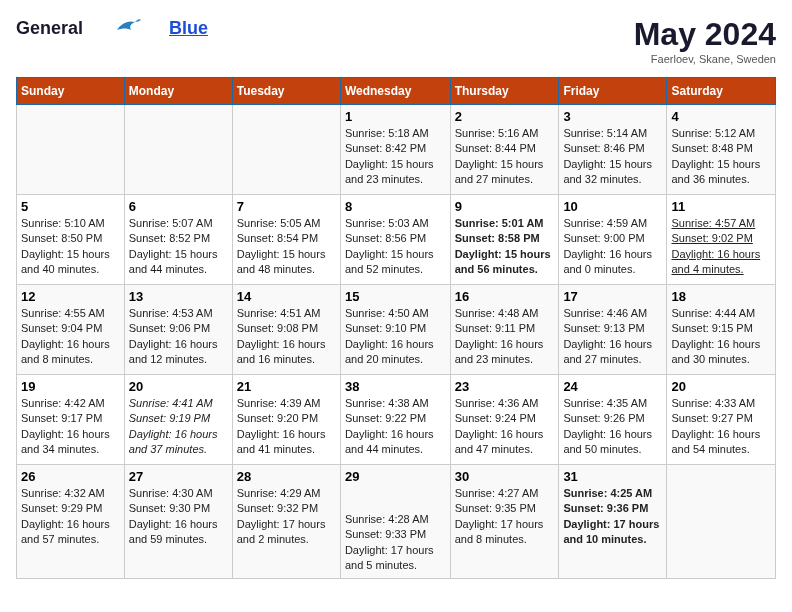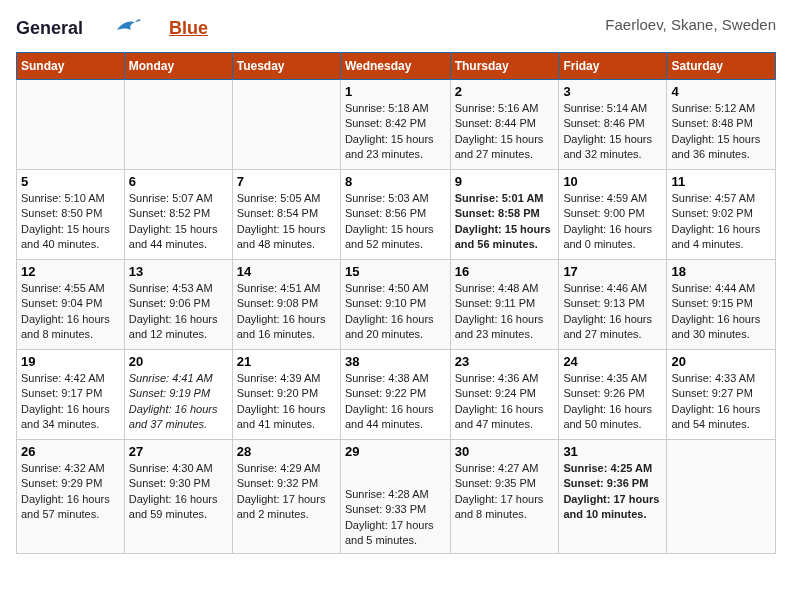--- a/index.html
+++ b/index.html
@@ -28,21 +28,21 @@
     }
     .title-block {
       text-align: right;
     }
     .month-title {
       font-size: 32px;
       font-weight: bold;
       color: #1a1a2e;
     }
     .location {
-      font-size: 15px;
+      font-size: 11px;
       color: #555;
     }
     table {
       width: 100%;
       border-collapse: collapse;
       font-size: 11px;
     }
     thead tr {
       background-color: #c2410c;
       color: #fff;
@@ -88,24 +88,25 @@
 <body>
 
 <div class="header">
   <div class="logo">
     <div style="font-size:18px;font-weight:bold;color:#1a1a2e;display:flex;align-items:center;gap:28px;">
       <span style="color:#1a1a2e;">General</span>
       <svg class="logo-bird" viewBox="0 0 28 22" xmlns="http://www.w3.org/2000/svg">
         <path d="M4 14 C8 8, 14 4, 22 6 C18 8, 16 10, 18 14 C14 12, 10 12, 4 14Z" fill="#2a7fc0"></path>
         <path d="M22 6 C24 4, 26 2, 28 4 C26 5, 24 6, 22 6Z" fill="#2a7fc0"></path>
       </svg>
-      <span style="color:#c2410c;text-decoration:underline;">Blue</span>
+      <span style="color:#1d4ed8;text-decoration:underline;">Blue</span>
     </div>
   </div>
   <div class="title-block">
+    <div class="month-title">May 2024</div>
     <div class="location">Faerloev, Skane, Sweden</div>
   </div>
 </div>
 
 <table>
   <thead>
     <tr>
     <th>Sunday</th>
         <th>Monday</th>
         <th>Tuesday</th>
@@ -187,21 +188,21 @@
         </td>
         <td>
           <span class="day-num">10</span>
           <div class="day-info" style="white-space: pre-line;">Sunrise: 4:59 AM
 Sunset: 9:00 PM
 Daylight: 16 hours
 and 0 minutes.</div>
         </td>
         <td>
           <span class="day-num">11</span>
-          <div class="day-info" style="white-space: pre-line;">Sunrise: 4:57 AM
+          <div class="day-info" style="white-space: pre-line; text-decoration: underline;">Sunrise: 4:57 AM
 Sunset: 9:02 PM
 Daylight: 16 hours
 and 4 minutes.</div>
         </td>
       </tr>
       <tr>
         <td>
           <span class="day-num">12</span>
           <div class="day-info" style="white-space: pre-line;">Sunrise: 4:55 AM
 Sunset: 9:04 PM

